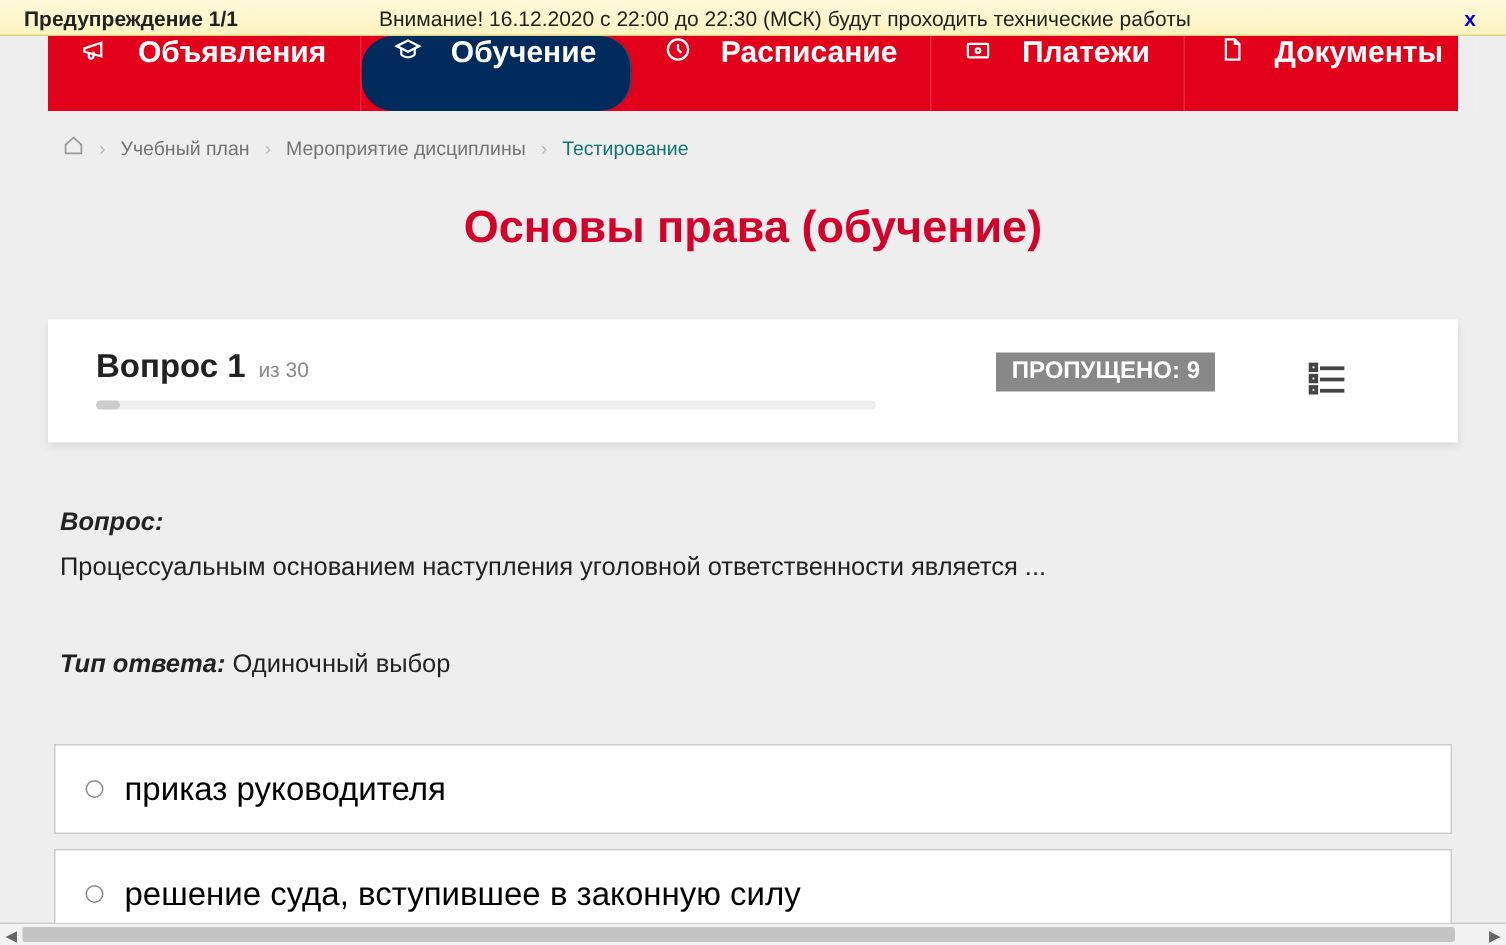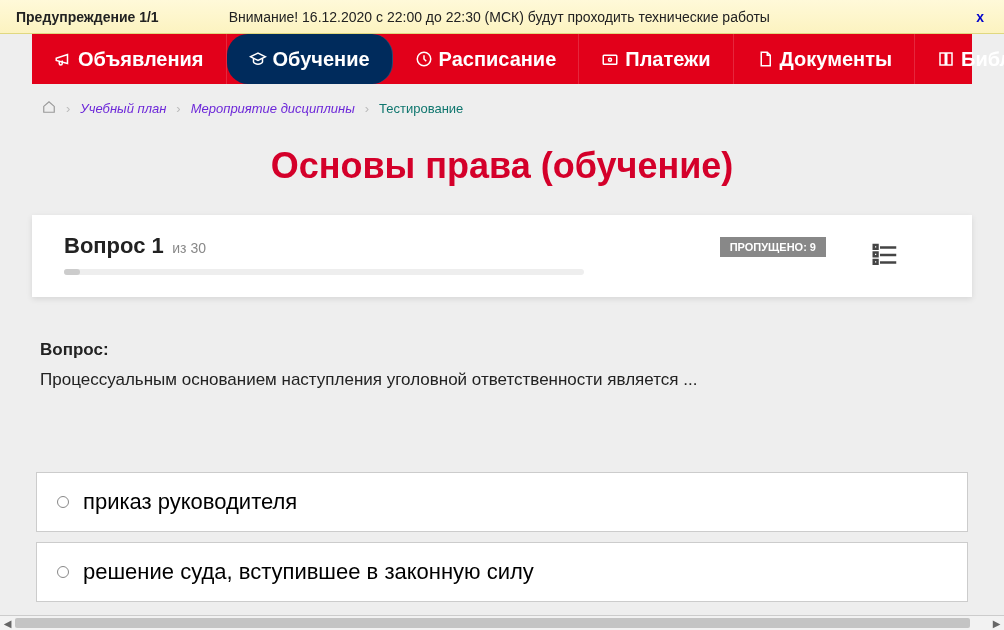--- a/index.html
+++ b/index.html
@@ -18,94 +18,95 @@
   overflow-x: hidden;
 }
 .inner {
   width: 940px;
   margin: 0 auto;
   position: relative;
 }
 .alert-bar {
   background: linear-gradient(to bottom, #fff9d9, #fcf3c0);
   border-bottom: 1px solid #e0d880;
-  height: 34px;
+  height: 24px;
   display: flex;
   align-items: center;
   padding: 0 16px;
   font-size: 14px;
   color: #222;
+  gap: 24px;
 }
 .alert-title { font-weight: bold; margin-right: 70px; flex-shrink: 0; }
 .alert-msg { flex: 1; }
 .alert-close { color: #0000cc; font-weight: bold; cursor: pointer; padding: 0 4px; }
 .nav {
   background: #e2001a;
   display: flex;
   height: 50px;
   font-size: 20px;
   color: #fff;
 }
 .nav-item {
   display: flex;
-  align-items: center;
+  align-items: flex-start;
   padding: 0 22px;
-  gap: 6px;
+  gap: 20px;
   cursor: pointer;
   border-right: 1px solid rgba(255,255,255,0.15);
   font-weight: 600;
 }
 .nav-item.active { background: #002b5c; border-radius: 21px; }
 .nav-icon { width: 18px; height: 18px; display: inline-flex; }
 .nav-icon svg { width: 100%; height: 100%; }
 .breadcrumb {
   display: flex;
   align-items: center;
   gap: 10px;
   padding: 16px 10px 10px;
   font-size: 13px;
   color: #999;
 }
-.bc-link { color: #6d28d9; cursor: pointer; font-style: italic; }
+.bc-link { color: #737373; cursor: pointer; }
 .bc-current { color: #0f766e; }
 .bc-sep { color: #bbb; }
 .page-title {
   text-align: center;
   color: #d4002a;
-  font-size: 36px;
+  font-size: 30px;
   font-weight: 700;
-  margin: 18px 0 28px;
+  margin: 18px 0 44px;
 }
 .status-panel {
   background: #fff;
   box-shadow: 0 2px 6px rgba(0,0,0,0.1);
   padding: 18px 32px 22px;
   display: flex;
   align-items: center;
 }
 .q-left { flex: 1; position: relative; }
 .q-title { font-size: 22px; font-weight: 700; color: #222; display: inline; }
 .q-total { font-size: 14px; color: #888; margin-left: 4px; }
 .progress-wrap { margin-top: 10px; height: 6px; background: #eee; border-radius: 3px; width: 520px; }
 .progress-fill { height: 100%; background: #ccc; width: 3%; border-radius: 3px; }
 .skipped-badge {
   position: absolute;
   top: 4px;
-  right: 4px;
+  right: 20px;
   background: #888;
   color: #fff;
-  font-size: 11px;
+  font-size: 16px;
   font-weight: bold;
   padding: 4px 10px;
 }
 .list-icon { width: 30px; height: 28px; cursor: pointer; margin: 0 40px; }
 .timer { font-size: 34px; color: #222; font-weight: 400; letter-spacing: 1px; }
 .timer .sec { color: #999; font-size: 30px; }
 .question-block { padding: 40px 8px 20px; font-size: 17px; color: #222; line-height: 1.5; }
-.q-label { font-weight: bold; margin-bottom: 4px; }
+.q-label { font-style: italic; font-weight: bold; margin-bottom: 4px; }
 .q-text { margin-bottom: 40px; }
 .ans-type-label { font-style: italic; font-weight: bold; }
 .answers { padding: 20px 4px 40px; }
 .answer-row {
   background: #fff;
   border: 1px solid #ccc;
   padding: 16px 20px;
   margin-bottom: 10px;
   display: flex;
   align-items: center;
@@ -237,20 +238,24 @@
             <rect x="3" y="4" width="3" height="3"></rect>
             <rect x="3" y="10" width="3" height="3"></rect>
             <rect x="3" y="16" width="3" height="3"></rect>
           </svg>
       </div>
     </div>
 
     <div class="question-block">
       <div class="q-label">Вопрос:</div>
       <div class="q-text">Процессуальным основанием наступления уголовной ответственности является ...</div>
+      <div>
+        <span class="ans-type-label">Тип ответа:</span>
+        <span>Одиночный выбор</span>
+      </div>
     </div>
 
     <div class="answers">
       <div class="answer-row">
         <span class="radio"></span>
         <span>приказ руководителя</span>
       </div>
       <div class="answer-row">
         <span class="radio"></span>
         <span>решение суда, вступившее в законную силу</span>

